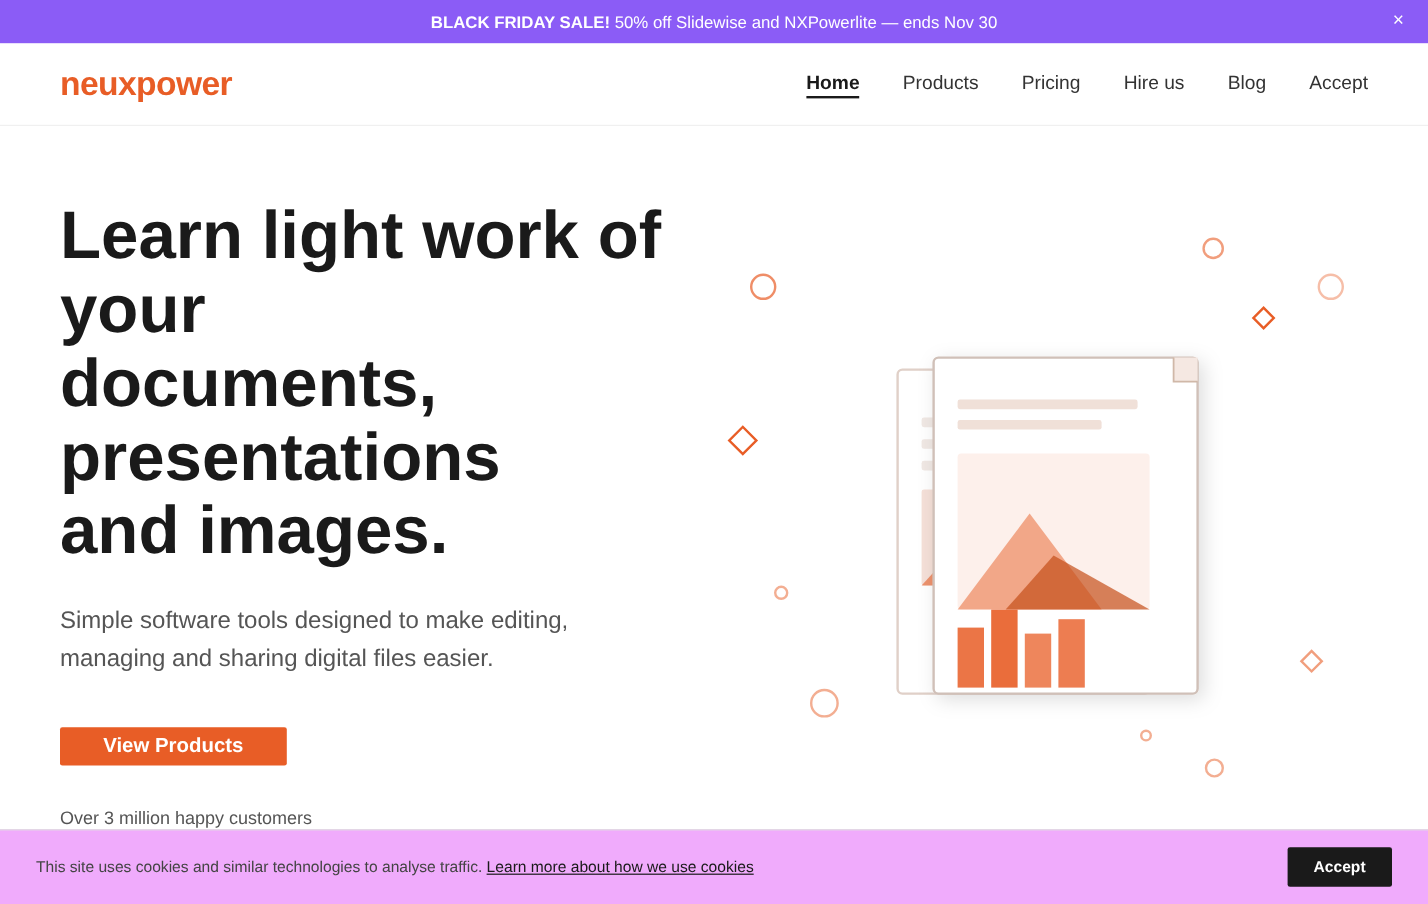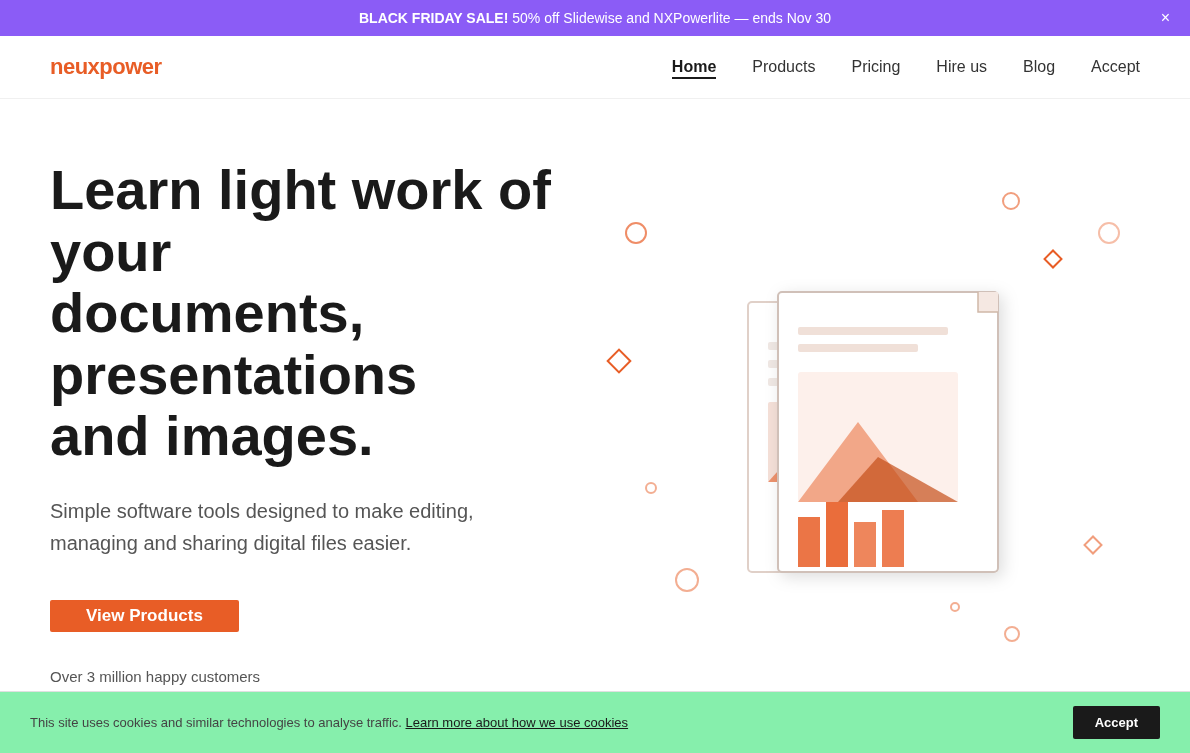--- a/index.html
+++ b/index.html
@@ -30,21 +30,21 @@
 
     
     #navbar {
       display: flex;
       align-items: center;
       justify-content: space-between;
       padding: 18px 50px;
       border-bottom: 1px solid #f0f0f0;
     }
     #logo {
-      font-size: 22px;
+      font-size: 28px;
       font-weight: 700;
       color: #1a1a1a;
       letter-spacing: -0.5px;
     }
     #logo span { color: #e85d26; }
     #nav-links {
       display: flex;
       align-items: center;
       gap: 36px;
       list-style: none;
@@ -117,21 +117,21 @@
       align-items: center;
       justify-content: center;
     }
 
     
     #cookie-banner {
       position: fixed;
       bottom: 0;
       left: 0;
       right: 0;
-      background: #86efac;
+      background: #f0abfc;
       border-top: 1px solid #e0e0e0;
       padding: 14px 30px;
       display: flex;
       align-items: center;
       justify-content: space-between;
       font-size: 13px;
       color: #444;
       z-index: 1000;
     }
     #cookie-banner a { color: #1a1a1a; text-decoration: underline; }

